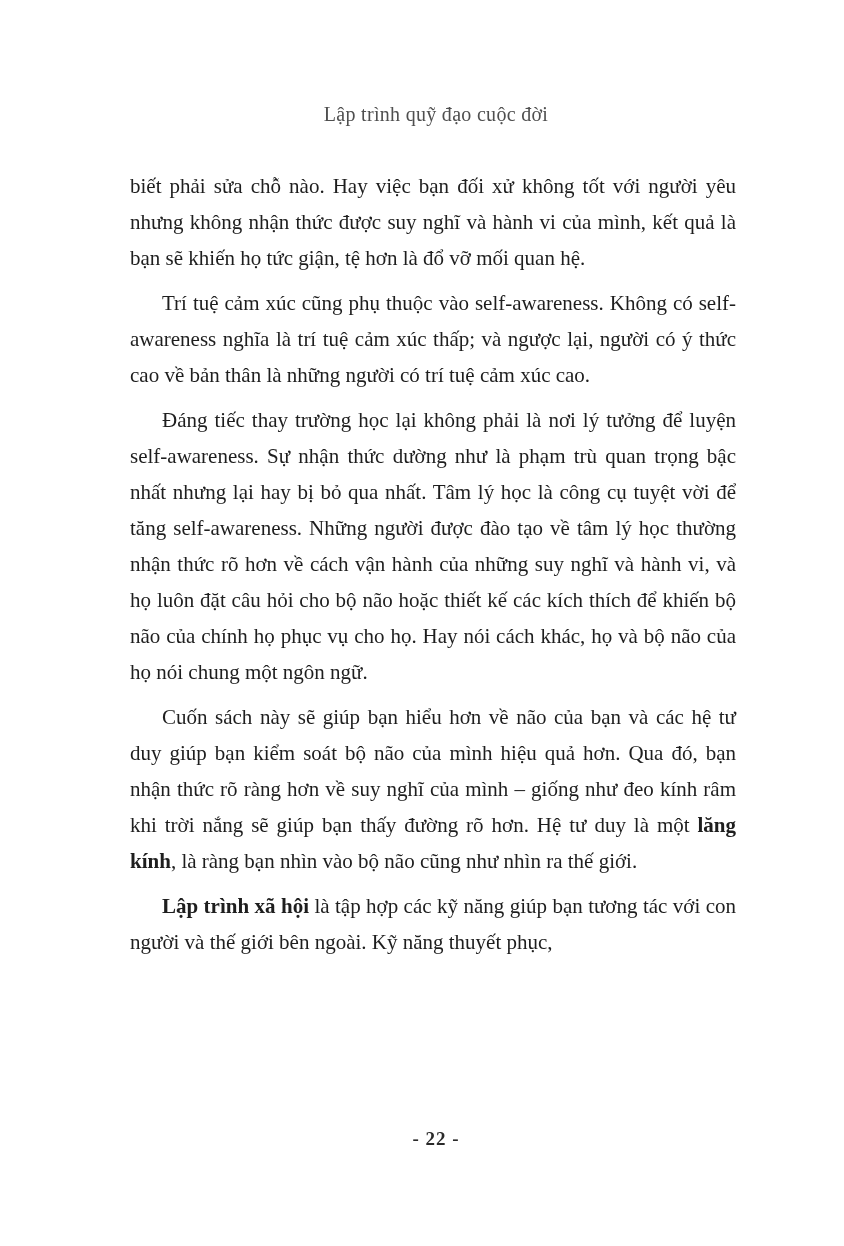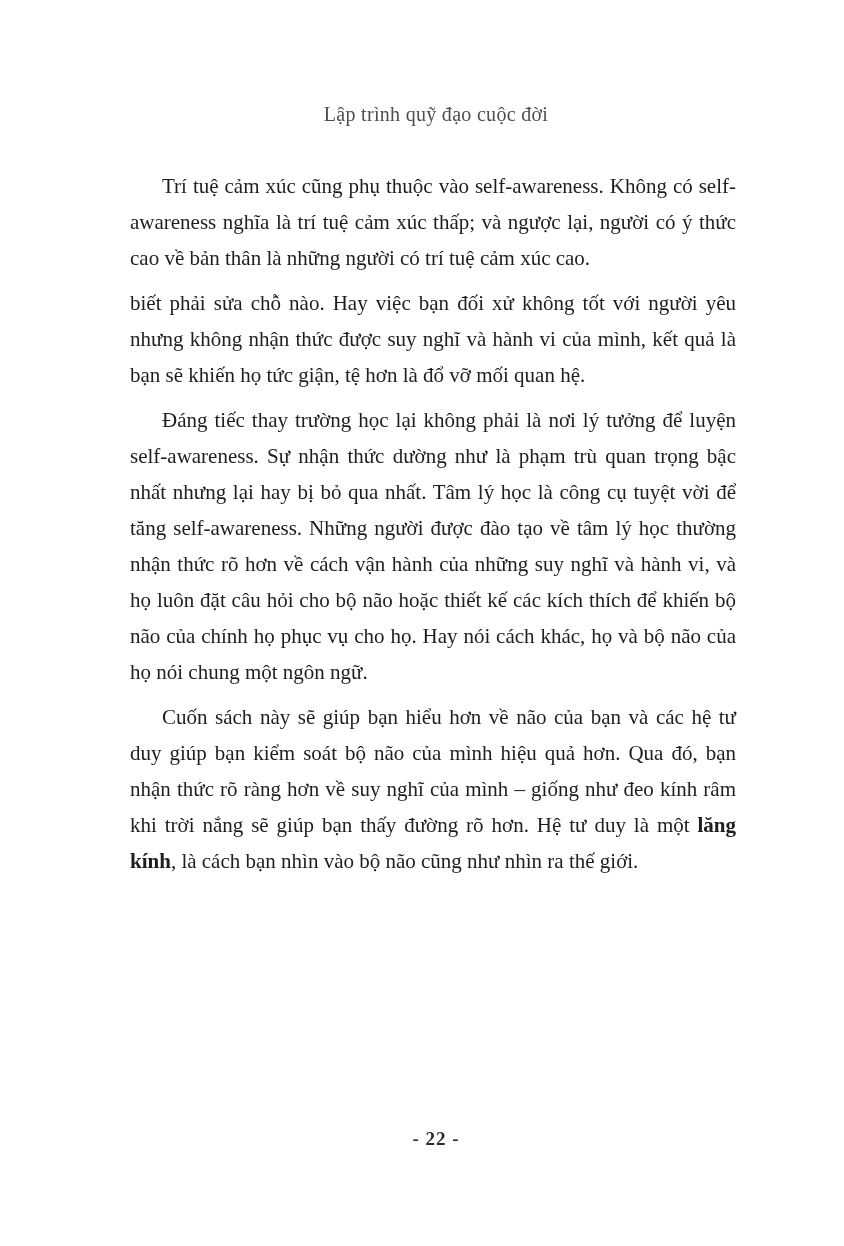--- a/index.html
+++ b/index.html
@@ -62,34 +62,37 @@
 </style>
 </head>
 <body>
 
 <div class="page">
 
   <div class="running-title">Lập trình quỹ đạo cuộc đời</div>
 
   <div class="body-text">
 
+    <p class="para">
+      <span>biết phải sửa chỗ nào. Hay việc bạn đối xử không tốt với người yêu nhưng không nhận thức được suy nghĩ và hành vi của mình, kết quả là bạn sẽ khiến họ tức giận, tệ hơn là đổ vỡ mối quan hệ.</span>
+    </p>
+
     <p class="para indent">
       <span>Trí tuệ cảm xúc cũng phụ thuộc vào self-awareness. Không có self-awareness nghĩa là trí tuệ cảm xúc thấp; và ngược lại, người có ý thức cao về bản thân là những người có trí tuệ cảm xúc cao.</span>
-    </p>
-
-    <p class="para">
-      <span>biết phải sửa chỗ nào. Hay việc bạn đối xử không tốt với người yêu nhưng không nhận thức được suy nghĩ và hành vi của mình, kết quả là bạn sẽ khiến họ tức giận, tệ hơn là đổ vỡ mối quan hệ.</span>
     </p>
 
     <p class="para indent">
       <span>Đáng tiếc thay trường học lại không phải là nơi lý tưởng để luyện self-awareness. Sự nhận thức dường như là phạm trù quan trọng bậc nhất nhưng lại hay bị bỏ qua nhất. Tâm lý học là công cụ tuyệt vời để tăng self-awareness. Những người được đào tạo về tâm lý học thường nhận thức rõ hơn về cách vận hành của những suy nghĩ và hành vi, và họ luôn đặt câu hỏi cho bộ não hoặc thiết kế các kích thích để khiến bộ não của chính họ phục vụ cho họ. Hay nói cách khác, họ và bộ não của họ nói chung một ngôn ngữ.</span>
     </p>
 
     <p class="para indent">
-      <span>Cuốn sách này sẽ giúp bạn hiểu hơn về não của bạn và các hệ tư duy giúp bạn kiểm soát bộ não của mình hiệu quả hơn. Qua đó, bạn nhận thức rõ ràng hơn về suy nghĩ của mình – giống như đeo kính râm khi trời nắng sẽ giúp bạn thấy đường rõ hơn. Hệ tư duy là một </span><span class="bold">lăng kính</span><span>, là cách bạn nhìn vào bộ não cũng như nhìn ra thế giới.</span>
+      <span>Cuốn sách này sẽ giúp bạn hiểu hơn về não của bạn và các hệ tư duy giúp bạn kiểm soát bộ não của mình hiệu quả hơn. Qua đó, bạn nhận thức rõ ràng hơn về suy nghĩ của mình – giống như đeo kính râm khi trời nắng sẽ giúp bạn thấy đường rõ hơn. Hệ tư duy là một </span><span class="bold">lăng kính</span><span>, là ràng bạn nhìn vào bộ não cũng như nhìn ra thế giới.</span>
     </p>
 
+    <p class="para indent">
+      <span class="bold">Lập trình xã hội</span><span> là tập hợp các kỹ năng giúp bạn tương tác với con người và thế giới bên ngoài. Kỹ năng thuyết phục,</span>
+    </p>
 
   </div>
 
   <div class="page-number">- 22 -</div>
 
 </div>
 
 </body></html>

